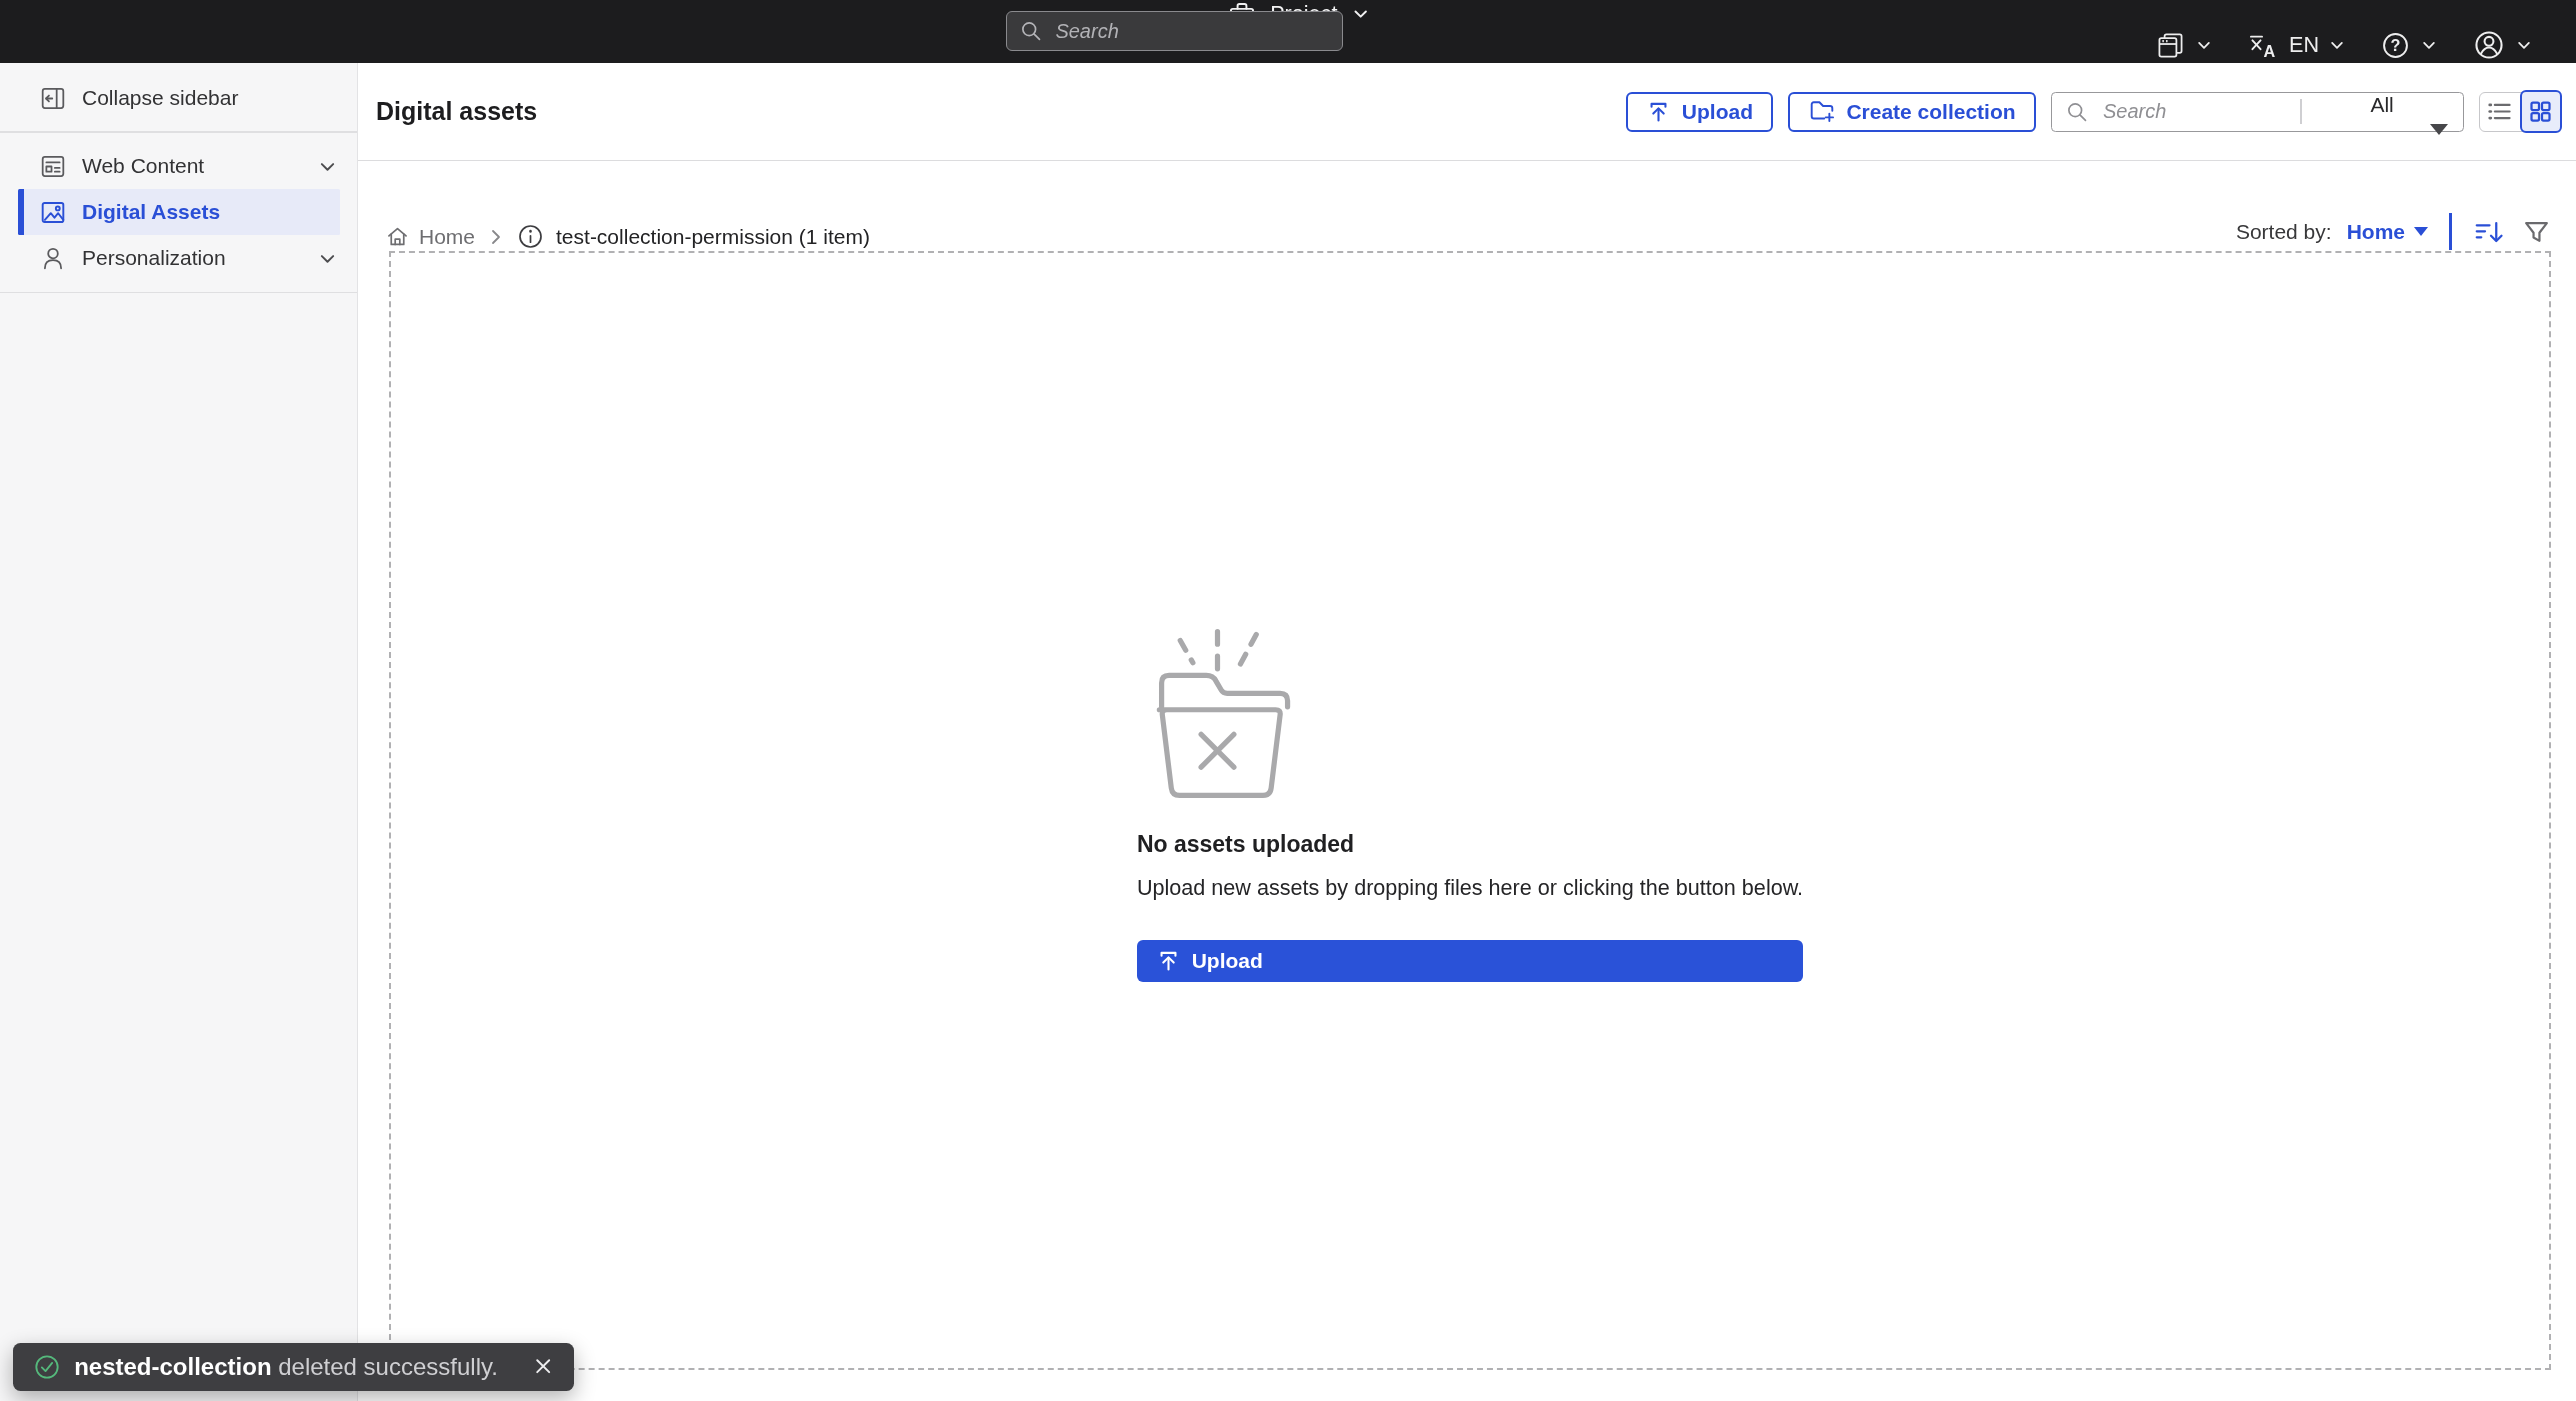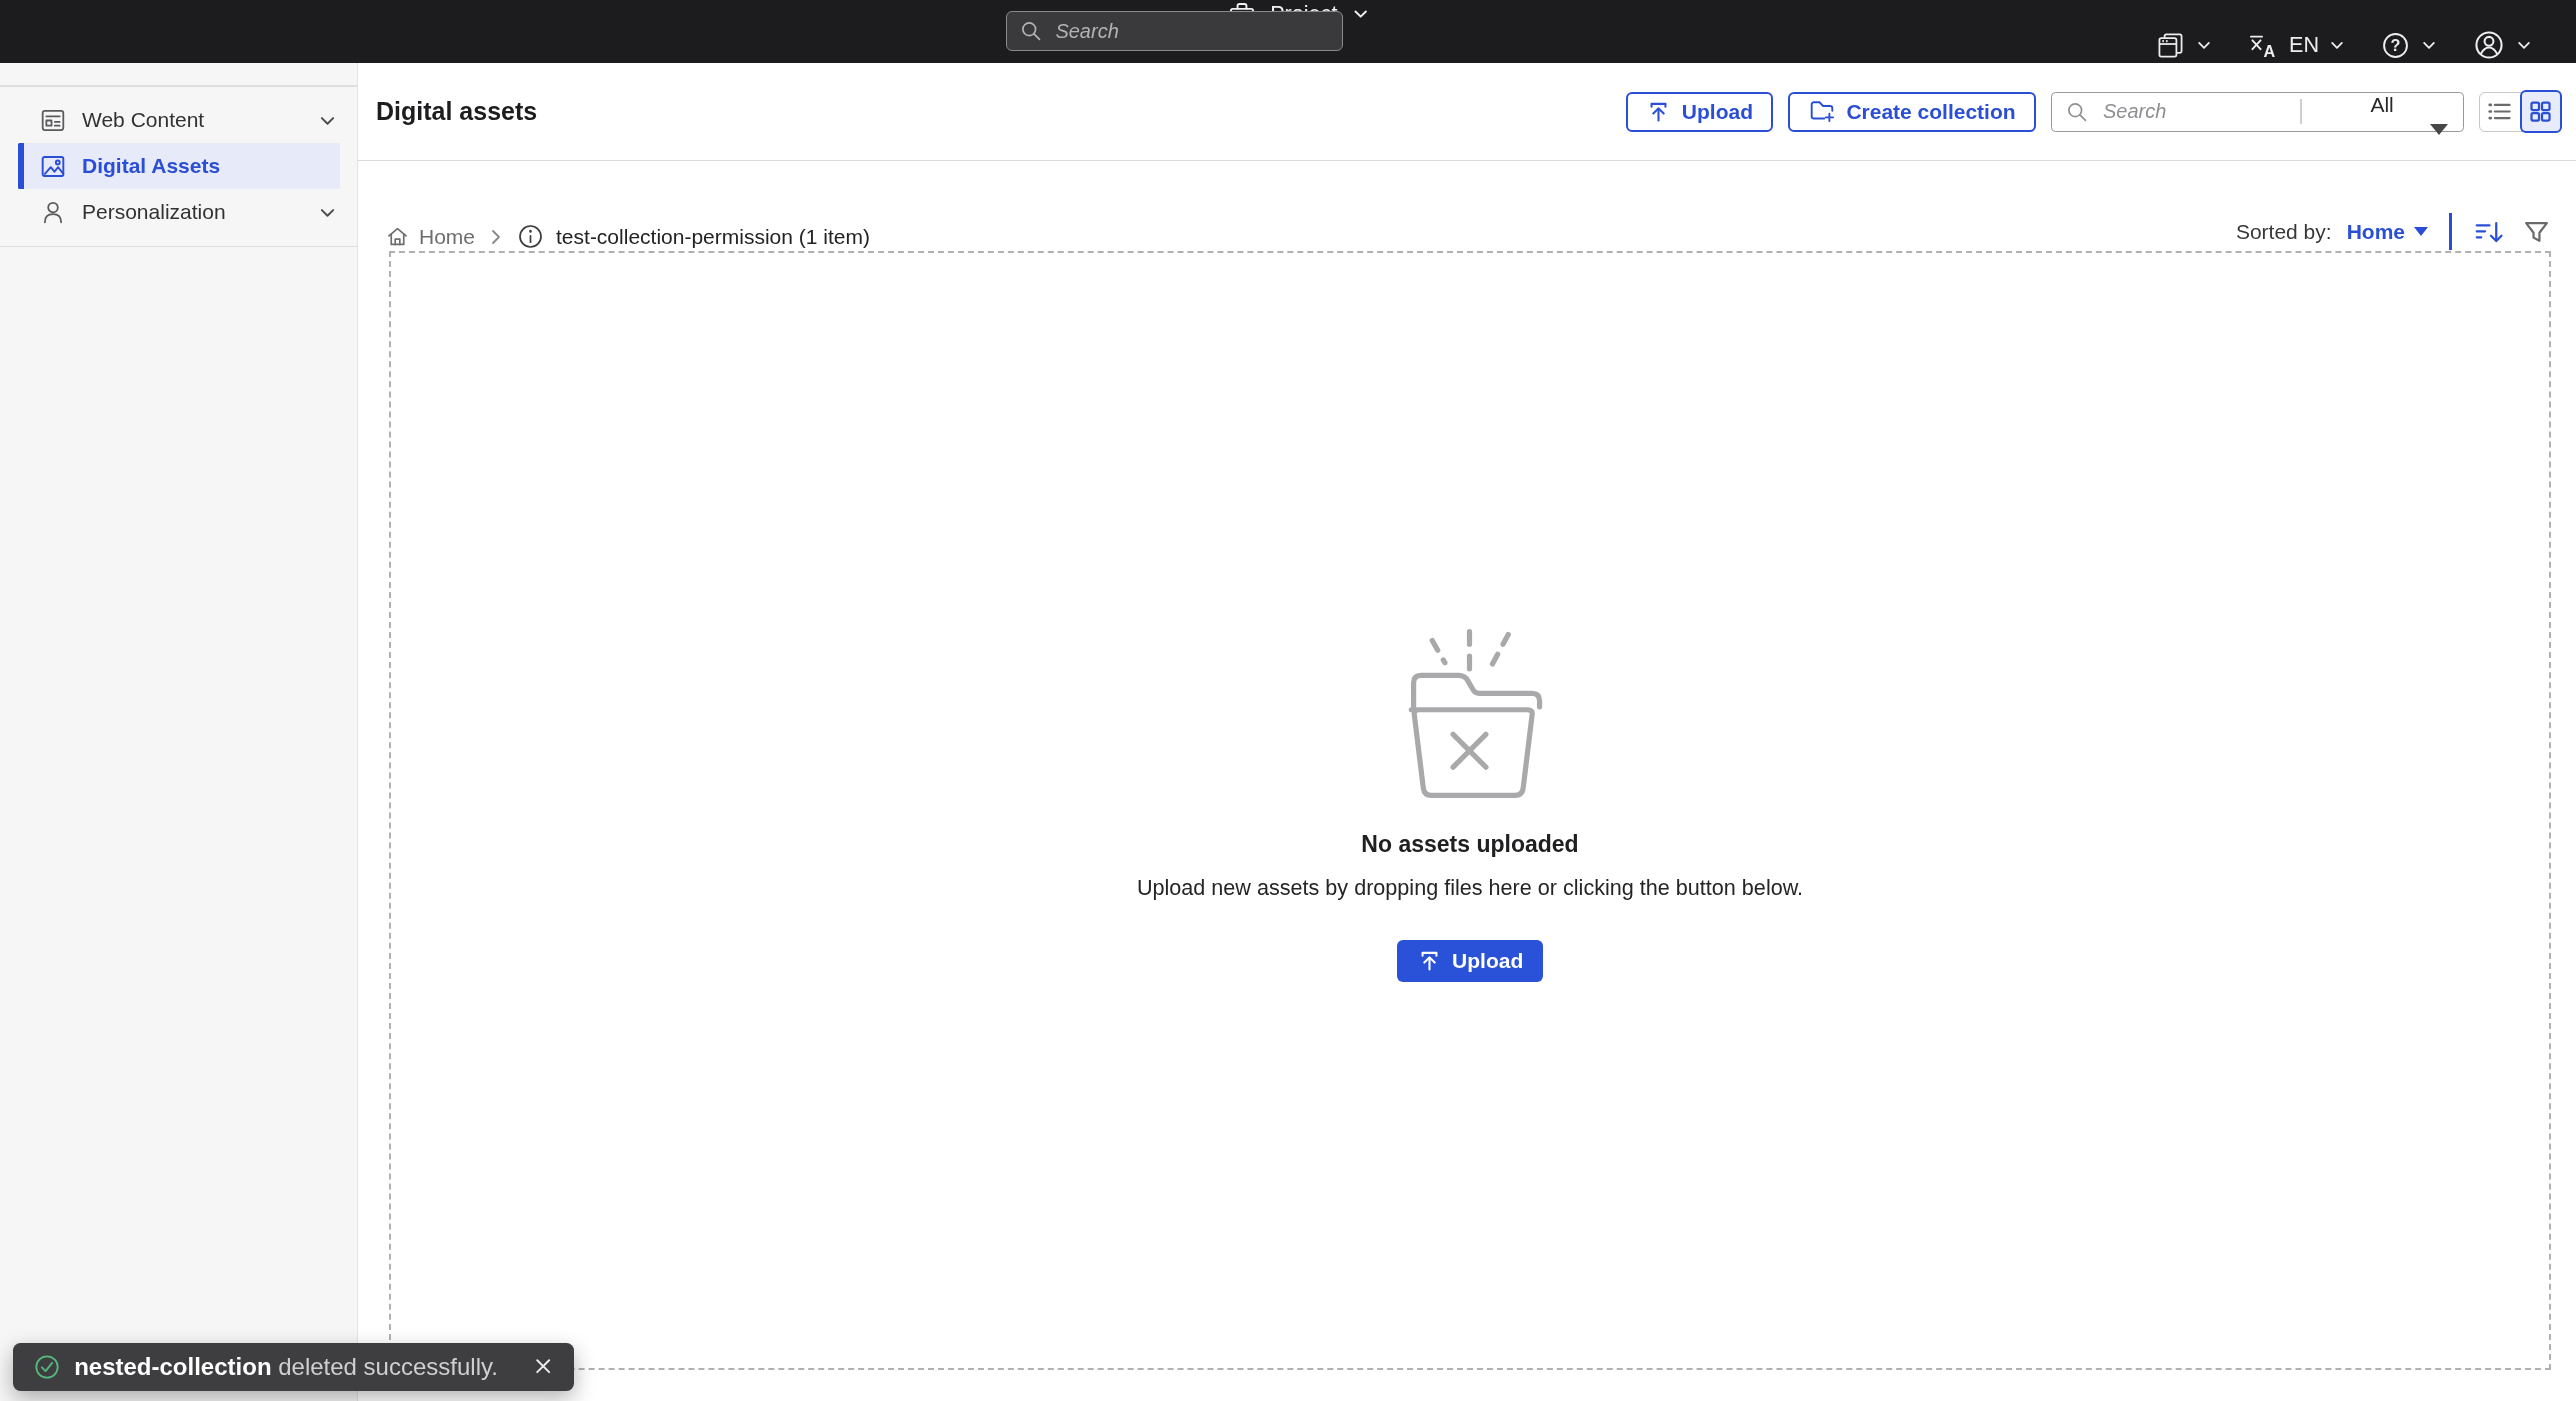--- a/index.html
+++ b/index.html
@@ -108,21 +108,21 @@
   .sort-value { color:#2a4fd6; font-weight:700; display:flex; align-items:center; gap:9px; cursor:pointer; }
   .sort-div { width:3px; height:37px; background:#2a4fd6; margin:0 6px; }
   .funnel { color:#6a6a6d; cursor:pointer; }
   .sortdir { color:#2a4fd6; cursor:pointer; }
 
   .drop-zone {
     position:absolute; top:188px; left:31px; right:25px; bottom:31px;
     border:2.2px dashed #b1b1b3;
     display:flex; flex-direction:column; align-items:center; justify-content:center;
   }
-  .empty { display:flex; flex-direction:column; align-items:center; margin-top:-15px; }
+  .empty { display:flex; flex-direction:column; margin-top:-15px; }
   .empty-art { color:#a9a9ab; margin-bottom:31px; }
   .empty-title { font-size:23px; font-weight:700; color:#202022; margin-bottom:16.4px; }
   .empty-desc { font-size:21.6px; color:#252527; margin-bottom:39px; }
 
   
   .toast {
     position:absolute; left:13.4px; bottom:10.4px; height:48px; z-index:40;
     background:#3e3e41; border-radius:7.5px; box-shadow:0 7.5px 21px rgba(0,0,0,.30);
     display:flex; align-items:center; gap:13.4px; padding:0 19.4px;
   }
@@ -220,20 +220,31 @@
       <span>
         <svg width="18" height="18" viewBox="0 0 26 26" fill="none" stroke="currentColor" stroke-width="2.6" stroke-linecap="round" stroke-linejoin="round">
             <polyline points="6 10 13 17 20 10"></polyline>
           </svg>
       </span>
     </div>
   </div>
 </header>
 
 <nav class="sidebar">
+  <div class="side-item">
+    <span class="icon-gray">
+      <svg width="28" height="27" viewBox="0 0 38 36" fill="none" stroke="currentColor" stroke-width="2.4" stroke-linecap="round" stroke-linejoin="round">
+        <rect x="5" y="5" width="28" height="26" rx="3"></rect>
+        <line x1="24" y1="5" x2="24" y2="31"></line>
+        <line x1="18" y1="18" x2="10" y2="18"></line>
+        <polyline points="13.5 14 9.5 18 13.5 22"></polyline>
+      </svg>
+    </span>
+    <span>Collapse sidebar</span>
+  </div>
 
 
   <div class="side-divider"></div>
 
   <div class="side-item">
     <span class="icon-gray">
       <svg width="28" height="27" viewBox="0 0 38 36" fill="none" stroke="currentColor" stroke-width="2.4" stroke-linecap="round" stroke-linejoin="round">
         <rect x="5" y="5" width="28" height="26" rx="3"></rect>
         <line x1="10" y1="12.5" x2="28" y2="12.5"></line>
         <rect x="10" y="18" width="7" height="7"></rect>

